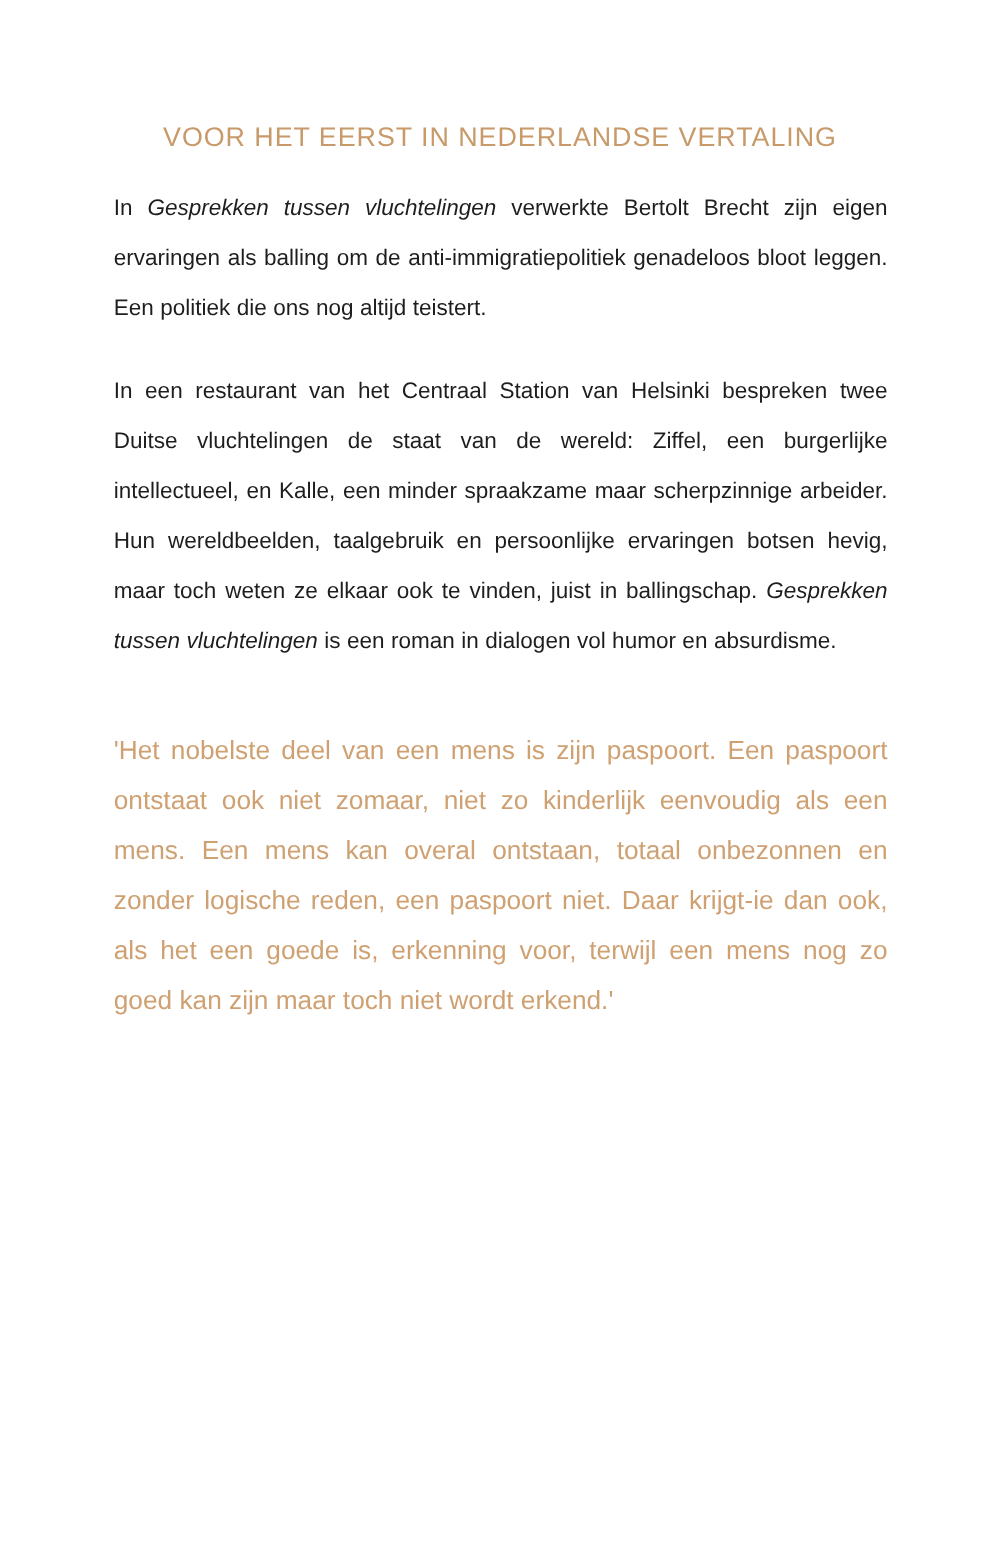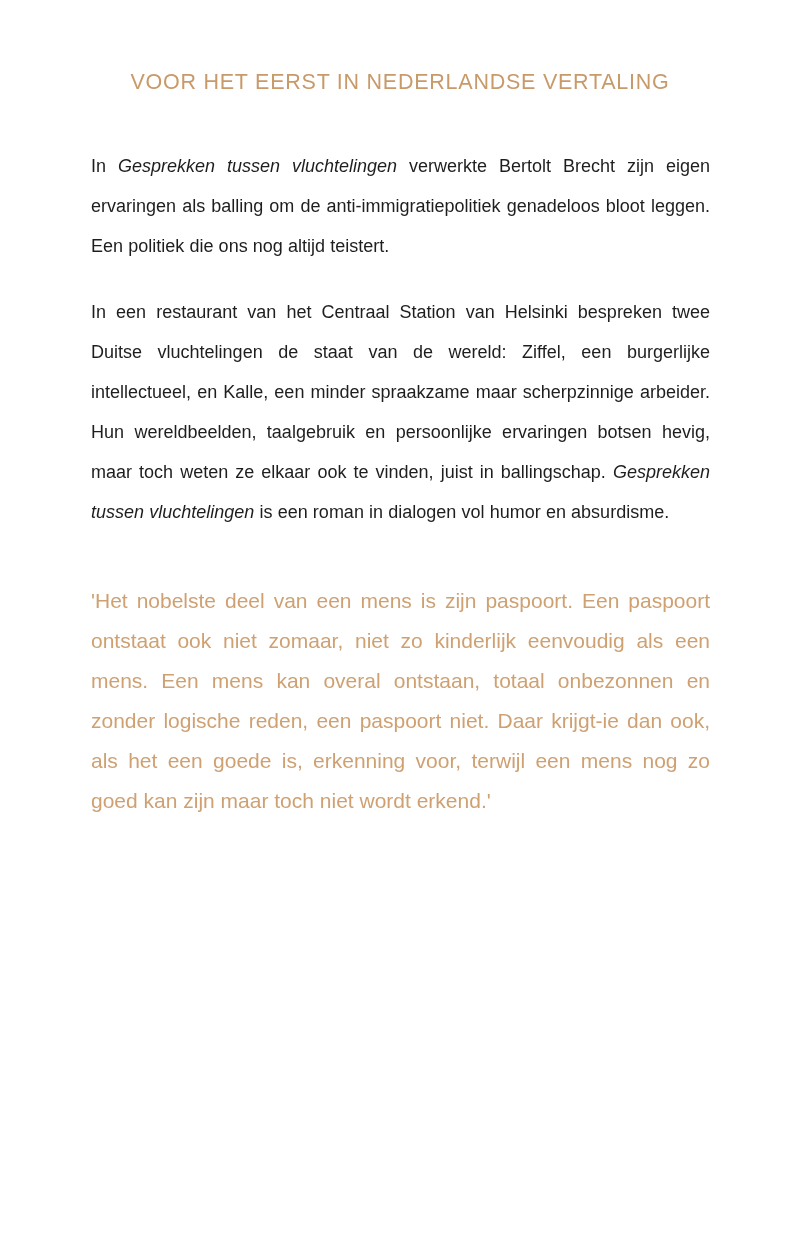--- a/index.html
+++ b/index.html
@@ -22,21 +22,21 @@
     height: 1244px;
     background: #ffffff;
     box-sizing: border-box;
   }
 
   
   .strapline {
     position: absolute;
     left: 0;
     right: 0;
-    top: 70px;
+    top: 98px;
     text-align: center;
     color: #c89a6a;
     font-size: 21.5px;
     letter-spacing: 0.035em;
     font-weight: 400;
     line-height: 1.2;
     white-space: nowrap;
   }
 
   

